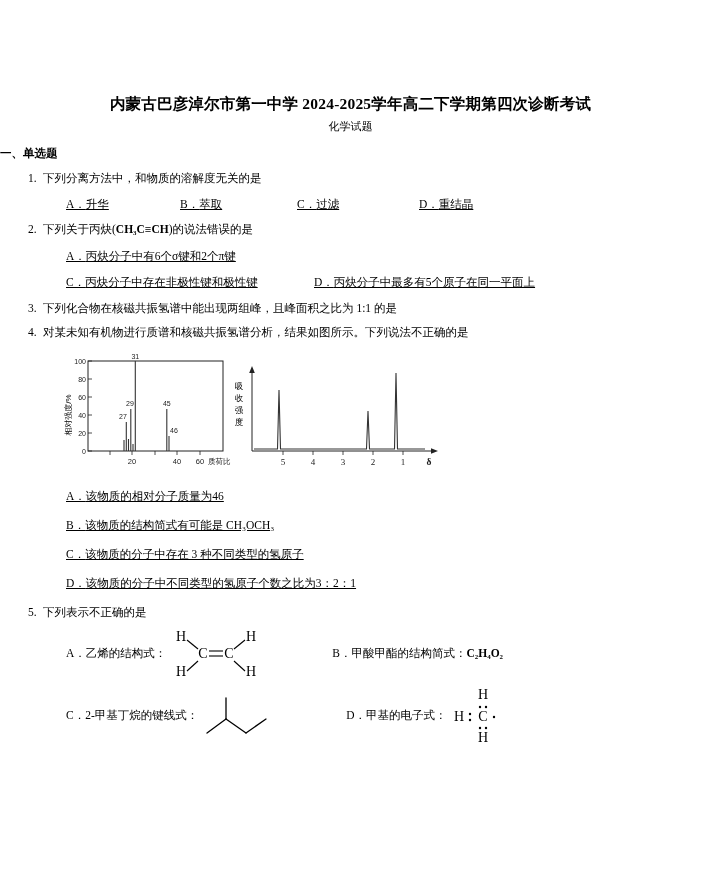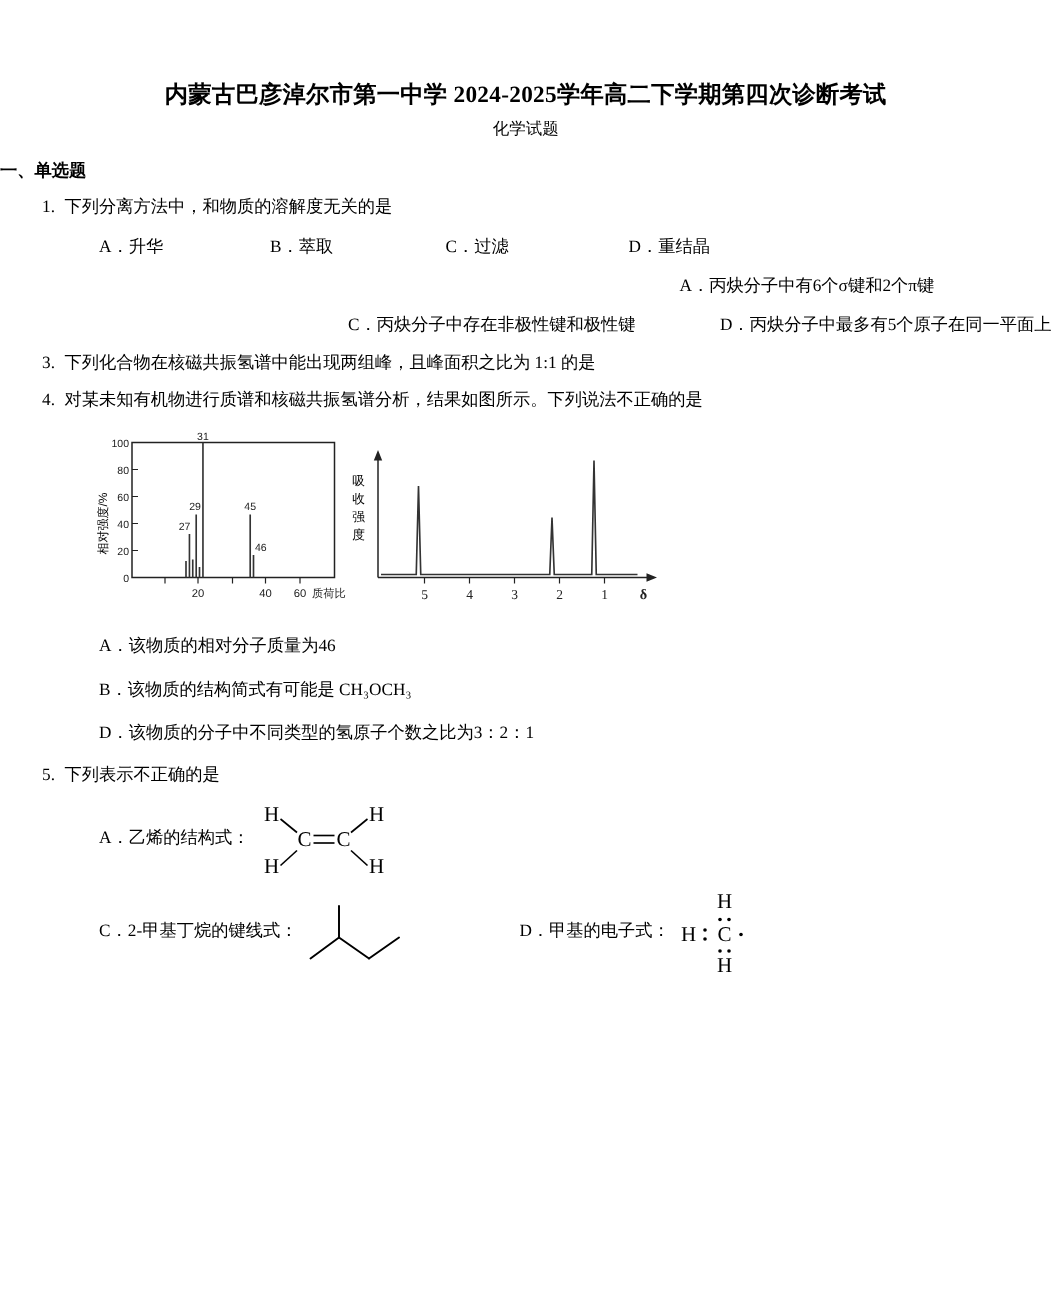--- a/index.html
+++ b/index.html
@@ -16,21 +16,21 @@
     overflow: hidden;
   }
   .page {
     position: absolute;
     left: 0; top: 0;
     width: 701px;
     height: 877px;
     padding: 0;
   }
   .title-block {
-    margin-top: 52px;
+    margin-top: 92px;
     text-align: center;
   }
   .title-line {
     font-weight: bold;
     font-size: 15.5px;
     letter-spacing: 0.2px;
     line-height: 1.55;
   }
   .title-line2 {
     font-weight: normal;
@@ -58,30 +58,30 @@
     width: 15px;
   }
   .opts-row {
     margin-left: 66px;
     margin-top: 11px;
     font-size: 11.5px;
     display: flex;
   }
   .opt {
     white-space: nowrap;
+    text-decoration: underline;
   }
   .opts-grid2 {
     margin-left: 66px;
     margin-top: 11px;
     font-size: 11.5px;
   }
   .opts-grid2 .line {
     display: flex;
     margin-bottom: 11px;
-    justify-content: flex-end;
   }
   .opt-w1 { width: 248px; }
   .opt-stack {
     margin-left: 66px;
     margin-top: 12px;
     font-size: 11.5px;
   }
   .opt-stack .opt {
     margin-bottom: 14px;
   }
@@ -152,20 +152,25 @@
       <span class="q-num">1.</span><span>下列分离方法中，和物质的溶解度无关的是</span>
     </span>
   </div>
   <div class="opts-row">
     <span class="opt" style="width:114px"><span>A．</span><span>升华</span></span>
     <span class="opt" style="width:117px"><span>B．</span><span>萃取</span></span>
     <span class="opt" style="width:122px"><span>C．</span><span>过滤</span></span>
     <span class="opt"><span>D．</span><span>重结晶</span></span>
   </div>
 
+  <div class="q">
+    <span class="q-stem">
+      <span class="q-num">2.</span><span>下列关于丙炔(</span><span class="bold-formula">CH₃C≡CH</span><span>)的说法错误的是</span>
+    </span>
+  </div>
   <div class="opts-grid2">
     <div class="line">
       <span class="opt opt-w1"><span>A．</span><span>丙炔分子中有6个σ键和2个π键</span></span>
     </div>
     <div class="line">
       <span class="opt opt-w1"><span>C．</span><span>丙炔分子中存在非极性键和极性键</span></span>
       <span class="opt"><span>D．</span><span>丙炔分子中最多有5个原子在同一平面上</span></span>
     </div>
   </div>
 
@@ -269,20 +274,21 @@
       <text x="199" y="116" font-family="'Liberation Serif', serif" font-size="9.5" font-weight="bold" fill="#222" text-anchor="middle">δ</text>
 
       <path d="M 24,100 L 46,100 L 47.5,100 L 49,41 L 50.5,100 L 135,100 L 136.5,100 L 138,62 L 139.5,100 L 163,100 L 164.5,100 L 166,24 L 167.5,100 L 195,100" fill="none" stroke="#333" stroke-width="1.1"></path>
     </svg>
 
   </div>
 
   <div class="opt-stack">
     <div class="opt"><span>A．</span><span>该物质的相对分子质量为46</span></div>
     <div class="opt"><span>B．</span><span>该物质的结构简式有可能是 CH₃OCH₃</span></div>
+    <div class="opt"><span>C．</span><span>该物质的分子中存在 3 种不同类型的氢原子</span></div>
     <div class="opt"><span>D．</span><span>该物质的分子中不同类型的氢原子个数之比为3：2：1</span></div>
   </div>
 
   <div class="q" style="margin-top:2px">
     <span class="q-stem">
       <span class="q-num">5.</span><span>下列表示不正确的是</span>
     </span>
   </div>
 
   <div class="q5-row">
@@ -299,20 +305,21 @@
       <g stroke="#000" stroke-width="1.1">
         <line x1="17" y1="14" x2="28" y2="23"></line>
         <line x1="75" y1="14" x2="64" y2="23"></line>
         <line x1="17" y1="45" x2="28" y2="35"></line>
         <line x1="75" y1="45" x2="64" y2="35"></line>
         <line x1="39" y1="25" x2="53" y2="25"></line>
         <line x1="39" y1="30" x2="53" y2="30"></line>
       </g>
     </svg>
     <span class="spacer-b"></span>
+    <span class="lbl"><span>B．</span><span>甲酸甲酯的结构简式：</span><span class="bold-formula">C₂H₄O₂</span></span>
   </div>
 
   <div class="q5-row2">
     <span class="lbl"><span>C．</span><span>2-甲基丁烷的键线式：</span></span>
     <svg class="skeletal" width="82" height="44" viewBox="0 0 82 44">
       <g stroke="#000" stroke-width="1.3" fill="none" stroke-linecap="round">
         <line x1="5" y1="40" x2="24" y2="26"></line>
         <line x1="24" y1="26" x2="24" y2="5"></line>
         <line x1="24" y1="26" x2="44" y2="40"></line>
         <line x1="44" y1="40" x2="64" y2="26"></line>

